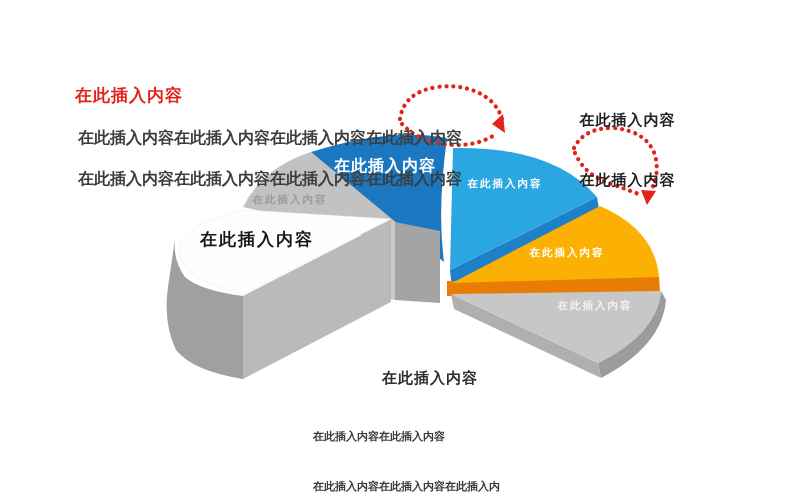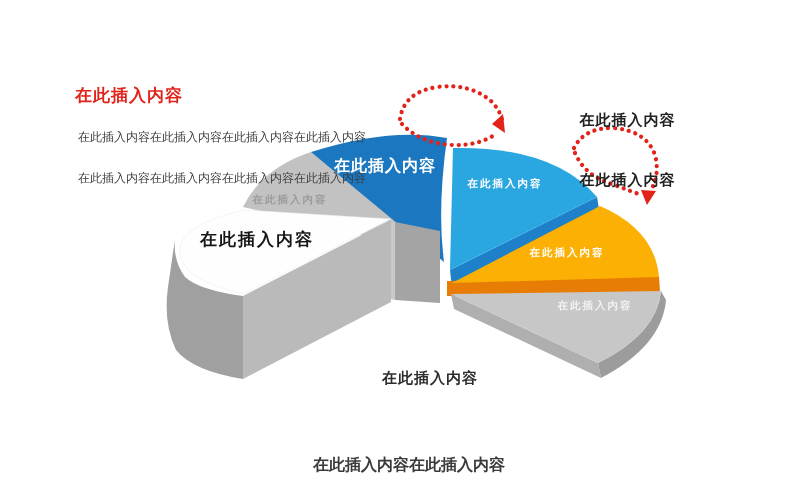--- a/index.html
+++ b/index.html
@@ -3,25 +3,25 @@
 <meta charset="utf-8">
 <style>
   html,body{margin:0;padding:0;background:#ffffff;}
   #stage{
     position:relative;width:800px;height:497px;background:#ffffff;overflow:hidden;
     font-family:"Liberation Sans", sans-serif;
   }
   #pie-svg{position:absolute;left:0;top:0;width:800px;height:497px;}
   .txt{position:absolute;white-space:pre;}
   .tl-title{left:75px;top:84px;font-size:17px;font-weight:bold;color:#E2231A;letter-spacing:1px;}
-  .tl-body{left:78px;top:104px;font-size:12px;font-weight:normal;color:#3D3D3D;line-height:13.5px;}
+  .tl-body{left:78px;top:104px;font-size:16px;font-weight:bold;color:#3D3D3D;line-height:13.5px;}
   .tr-block{left:545px;top:70px;width:165px;text-align:center;font-size:15px;font-weight:bold;color:#222222;line-height:20px;letter-spacing:1px;}
   .bt-block{left:313px;top:333px;width:234px;}
   .bt-title{text-align:center;font-size:15px;font-weight:bold;color:#2E2E2E;letter-spacing:1px;margin:0 0 6px 0;}
-  .bt-line{font-size:16px;font-weight:bold;color:#3A3A3A;line-height:13.5px;white-space:pre;margin-top:28px;}
+  .bt-line{font-size:11px;font-weight:bold;color:#3A3A3A;line-height:13.5px;white-space:pre;}
   .slice-label{position:absolute;text-align:center;font-weight:bold;}
   .lbl-backgray{left:248px;top:193px;width:84px;font-size:10.5px;color:#9B9B9B;letter-spacing:2px;}
   .lbl-darkblue{left:323px;top:156px;width:124px;font-size:16px;color:#ffffff;letter-spacing:1px;}
   .lbl-white{left:193px;top:228px;width:128px;font-size:17px;color:#161616;letter-spacing:2px;}
   .lbl-lightblue{left:462px;top:177px;width:86px;font-size:10.5px;color:#ffffff;letter-spacing:2px;}
   .lbl-orange{left:524px;top:246px;width:86px;font-size:10.5px;color:#ffffff;letter-spacing:2px;}
   .lbl-botgray{left:552px;top:299px;width:86px;font-size:10.5px;color:#F2F2F2;letter-spacing:2px;}
 </style>
 </head>
 <body>
@@ -70,20 +70,21 @@
   </div>
 
   <div class="txt tr-block">
     <div>在此插入内容</div>
     <div>在此插入内容</div>
   </div>
 
   <div class="txt bt-block">
     <div class="bt-title">在此插入内容</div>
     <div class="bt-line">在此插入内容在此插入内容</div>
+    <div class="bt-line">在此插入内容在此插入内容在此插入内</div>
     
     
   </div>
 
   <div class="slice-label lbl-backgray">在此插入内容</div>
   <div class="slice-label lbl-darkblue">在此插入内容</div>
   <div class="slice-label lbl-white">在此插入内容</div>
   <div class="slice-label lbl-lightblue">在此插入内容</div>
   <div class="slice-label lbl-orange">在此插入内容</div>
   <div class="slice-label lbl-botgray">在此插入内容</div>

